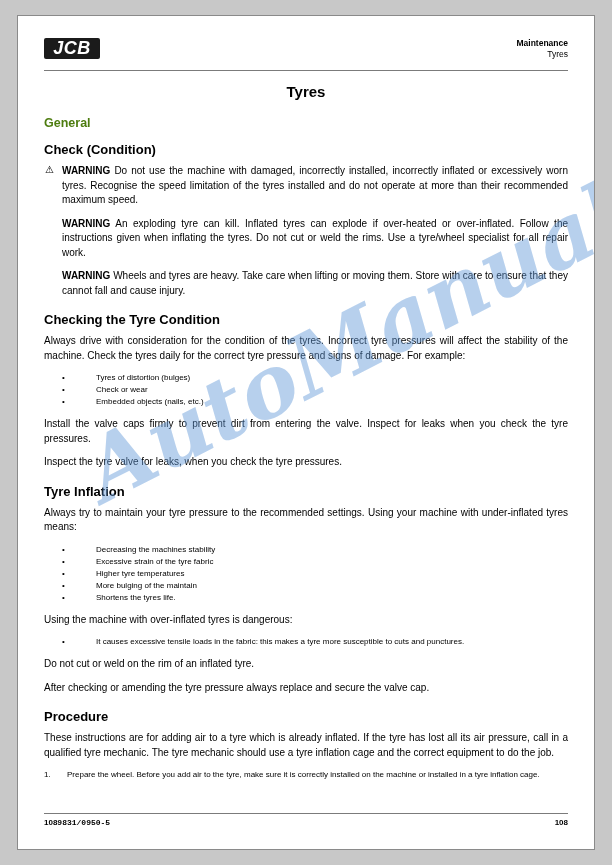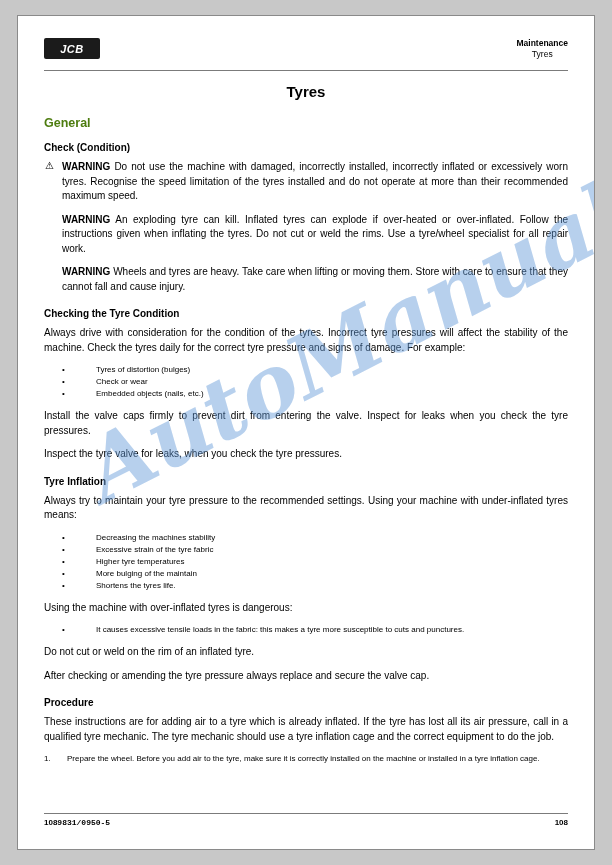--- a/index.html
+++ b/index.html
@@ -38,29 +38,29 @@
     height: 28px;
   }
   .logo {
     width: 56px;
     height: 21px;
     background: #1b1b1b;
     color: #ffffff;
     font-family: "Liberation Sans", sans-serif;
     font-weight: bold;
     font-style: italic;
-    font-size: 11px;
+    font-size: 18px;
     letter-spacing: 0.5px;
     display: flex;
     align-items: center;
     justify-content: center;
     border-radius: 2px;
   }
   .header-right {
-    text-align: center;
+    text-align: right;
     line-height: 1.25;
   }
   .header-right .h1 {
     font-size: 8.5px;
     font-weight: bold;
     color: #000;
   }
   .header-right .h2 {
     font-size: 8.5px;
     color: #000;
@@ -78,21 +78,21 @@
     margin: 12px 0 16px 0;
     color: #000;
   }
   h2.sec {
     font-size: 12.5px;
     font-weight: bold;
     margin: 0 0 12px 0;
     color: #4d7c0f;
   }
   h3.sub {
-    font-size: 10px;
+    font-size: 13px;
     font-weight: bold;
     margin: 14px 0 7px 0;
     color: #000;
   }
   h3.sub.first { margin-top: 0; }
 
   
   p.body {
     font-size: 10px;
     line-height: 1.45;

